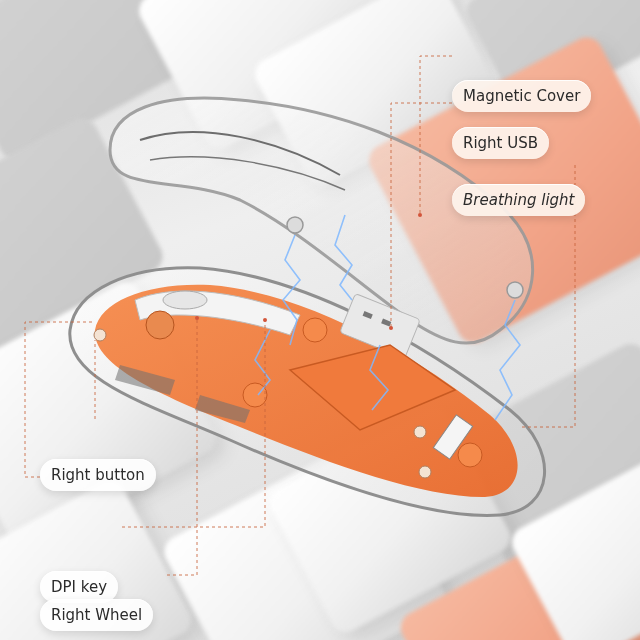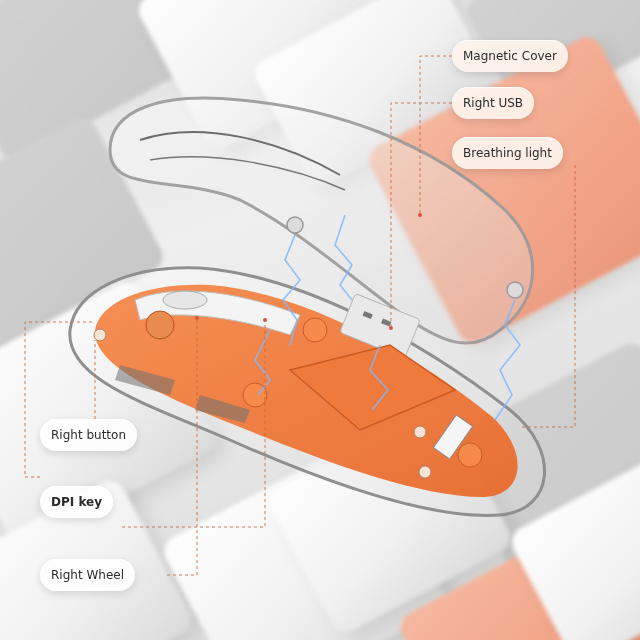--- a/index.html
+++ b/index.html
@@ -13,23 +13,23 @@
            box-shadow: 6px 10px 18px rgba(0,0,0,.10); }
   .key.g { background: linear-gradient(160deg,#d2d2d2 0%,#c8c8c8 100%); }
   .key.o { background: linear-gradient(160deg,#f6b9a0 0%,#f2a488 60%,#e99679 100%);
            box-shadow: 6px 10px 18px rgba(0,0,0,.08); }
 
   
   svg.lines { position:absolute; inset:0; }
 
   
   .pill { position:absolute; height:32px; border-radius:16px; display:flex; align-items:center;
-          padding:0 11px; font-size:12px; color:#2b2b2b; white-space:nowrap;
+          padding:0 11px; font-size:15px; color:#2b2b2b; white-space:nowrap;
           background: rgba(255,255,255,0.88);
-          box-shadow: 0 3px 8px rgba(0,0,0,0.12), inset 0 1px 0 rgba(255,255,255,0.9); }
+          box-shadow: 0 3px 8px rgba(0,0,0,0.12), inset 0 1px 0 rgba(255,255,255,0.9); margin-top: 40px; }
   .pill.warm { background: rgba(253,243,236,0.93); }
 </style>
 </head>
 <body>
 
 <div class="scene">
 
   <div class="key g" style="left:-40px;top:-30px;width:230px;height:150px;transform:rotate(-28deg);"></div>
   <div class="key w" style="left:160px;top:-60px;width:230px;height:170px;transform:rotate(-28deg);"></div>
   <div class="key w" style="left:270px;top:10px;width:210px;height:140px;transform:rotate(-28deg);"></div>
@@ -128,26 +128,26 @@
       <circle cx="197" cy="318" r="2"></circle>
     </g>
   </svg>
 
   <div class="pill warm" style="left:452px;top:40px;">
     <span>Magnetic Cover</span>
   </div>
   <div class="pill warm" style="left:452px;top:87px;">
     <span>Right USB</span>
   </div>
-  <div class="pill warm" style="left:452px;top:137px;">
+  <div class="pill warm" style="left:452px;top:144px;font-style:italic;">
     <span>Breathing light</span>
   </div>
 
   <div class="pill" style="left:40px;top:419px;">
     <span>Right button</span>
   </div>
-  <div class="pill" style="left:40px;top:486px;font-weight:bold;">
+  <div class="pill" style="left:40px;top:531px;">
     <span>DPI key</span>
   </div>
   <div class="pill" style="left:40px;top:559px;">
     <span>Right Wheel</span>
   </div>
 </div>
 
 </body></html>

